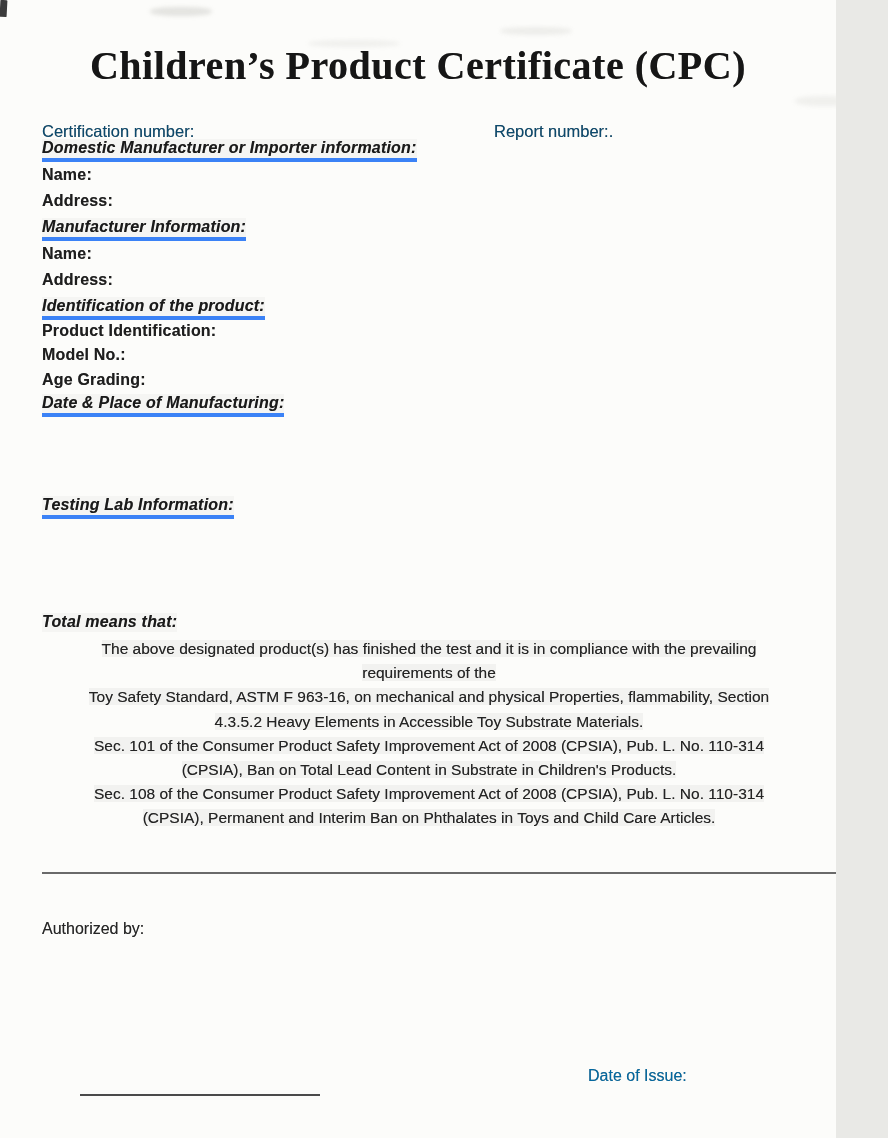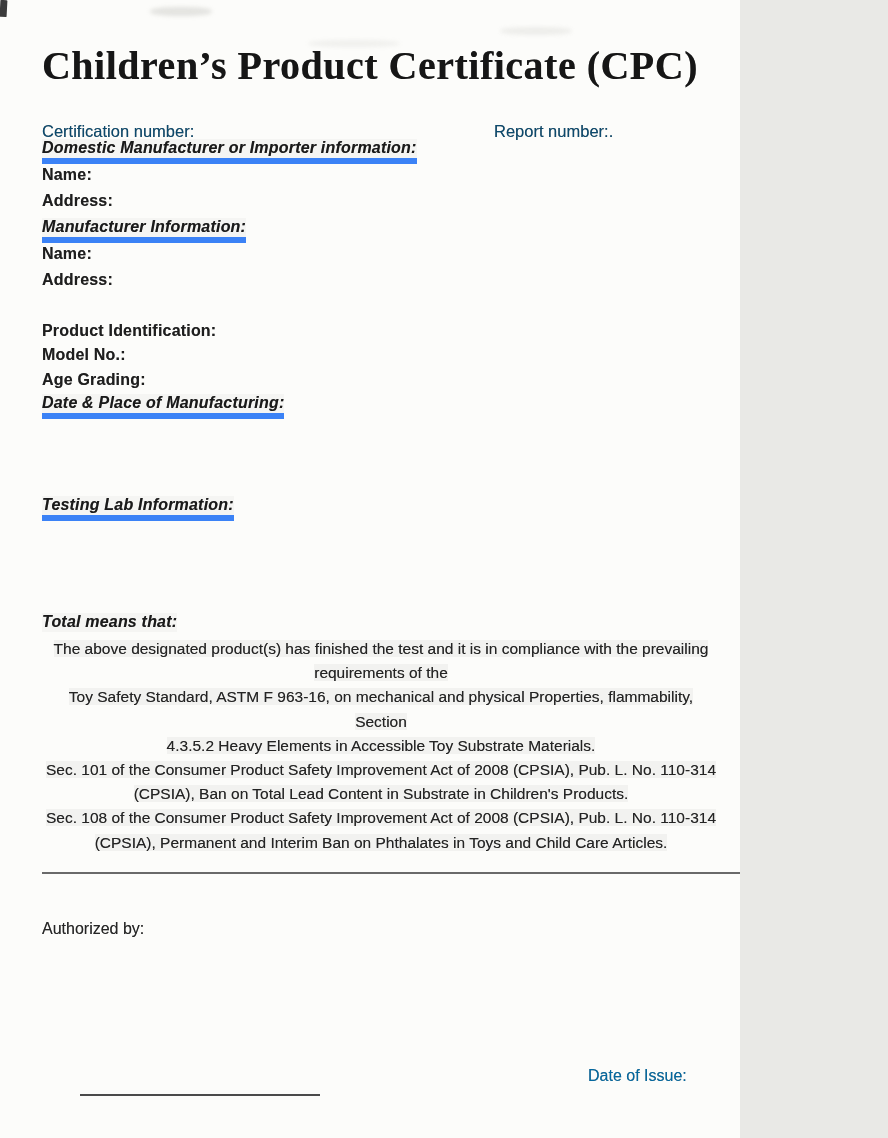--- a/index.html
+++ b/index.html
@@ -1,18 +1,18 @@
 <!DOCTYPE html>
 <html><head>
 <meta charset="utf-8">
 <style>
   html, body { margin: 0; padding: 0; background: #e9e9e6; }
   .page {
     position: relative;
-    width: 740px;
+    width: 836px;
     height: 1138px;
     background: #fcfcfa;
     font-family: "Liberation Sans", sans-serif;
     color: #1d1d1d;
     overflow: hidden;
     text-shadow: 0 0 0.6px rgba(45,45,45,0.55);
   }
   .abs { position: absolute; }
 
   
@@ -45,21 +45,21 @@
   .heading {
     font-weight: bold;
     font-style: italic;
     font-size: 16px;
     letter-spacing: 0.2px;
     white-space: nowrap;
     color: #1a1a1a;
   }
   .heading > span {
     display: inline-block;
-    border-bottom: 6px solid #3b82f6;
+    border-bottom: 4px solid #3b82f6;
     padding-bottom: 1px;
     background: rgba(214,214,208,0.18);
   }
   .heading-wide > span { letter-spacing: 0.55px; }
 
   .field {
     font-weight: bold;
     font-size: 16px;
     letter-spacing: 0.2px;
     color: #1e1e1e;
@@ -110,20 +110,23 @@
   </div>
   <div class="abs field" style="left:42px; top:166px;">Name:</div>
   <div class="abs field" style="left:42px; top:192px;">Address:</div>
 
   <div class="abs heading" style="left:42px; top:218px;">
     <span>Manufacturer Information:</span>
   </div>
   <div class="abs field" style="left:42px; top:245px;">Name:</div>
   <div class="abs field" style="left:42px; top:271px;">Address:</div>
 
+  <div class="abs heading" style="left:42px; top:297px;">
+    <span>Identification of the product:</span>
+  </div>
   <div class="abs field" style="left:42px; top:322px;">Product Identification:</div>
   <div class="abs field" style="left:42px; top:346px;">Model No.:</div>
   <div class="abs field" style="left:42px; top:371px;">Age Grading:</div>
 
   <div class="abs heading" style="left:42px; top:394px;">
     <span>Date &amp; Place of Manufacturing:</span>
   </div>
 
 
   <div class="abs heading" style="left:42px; top:496px;">

